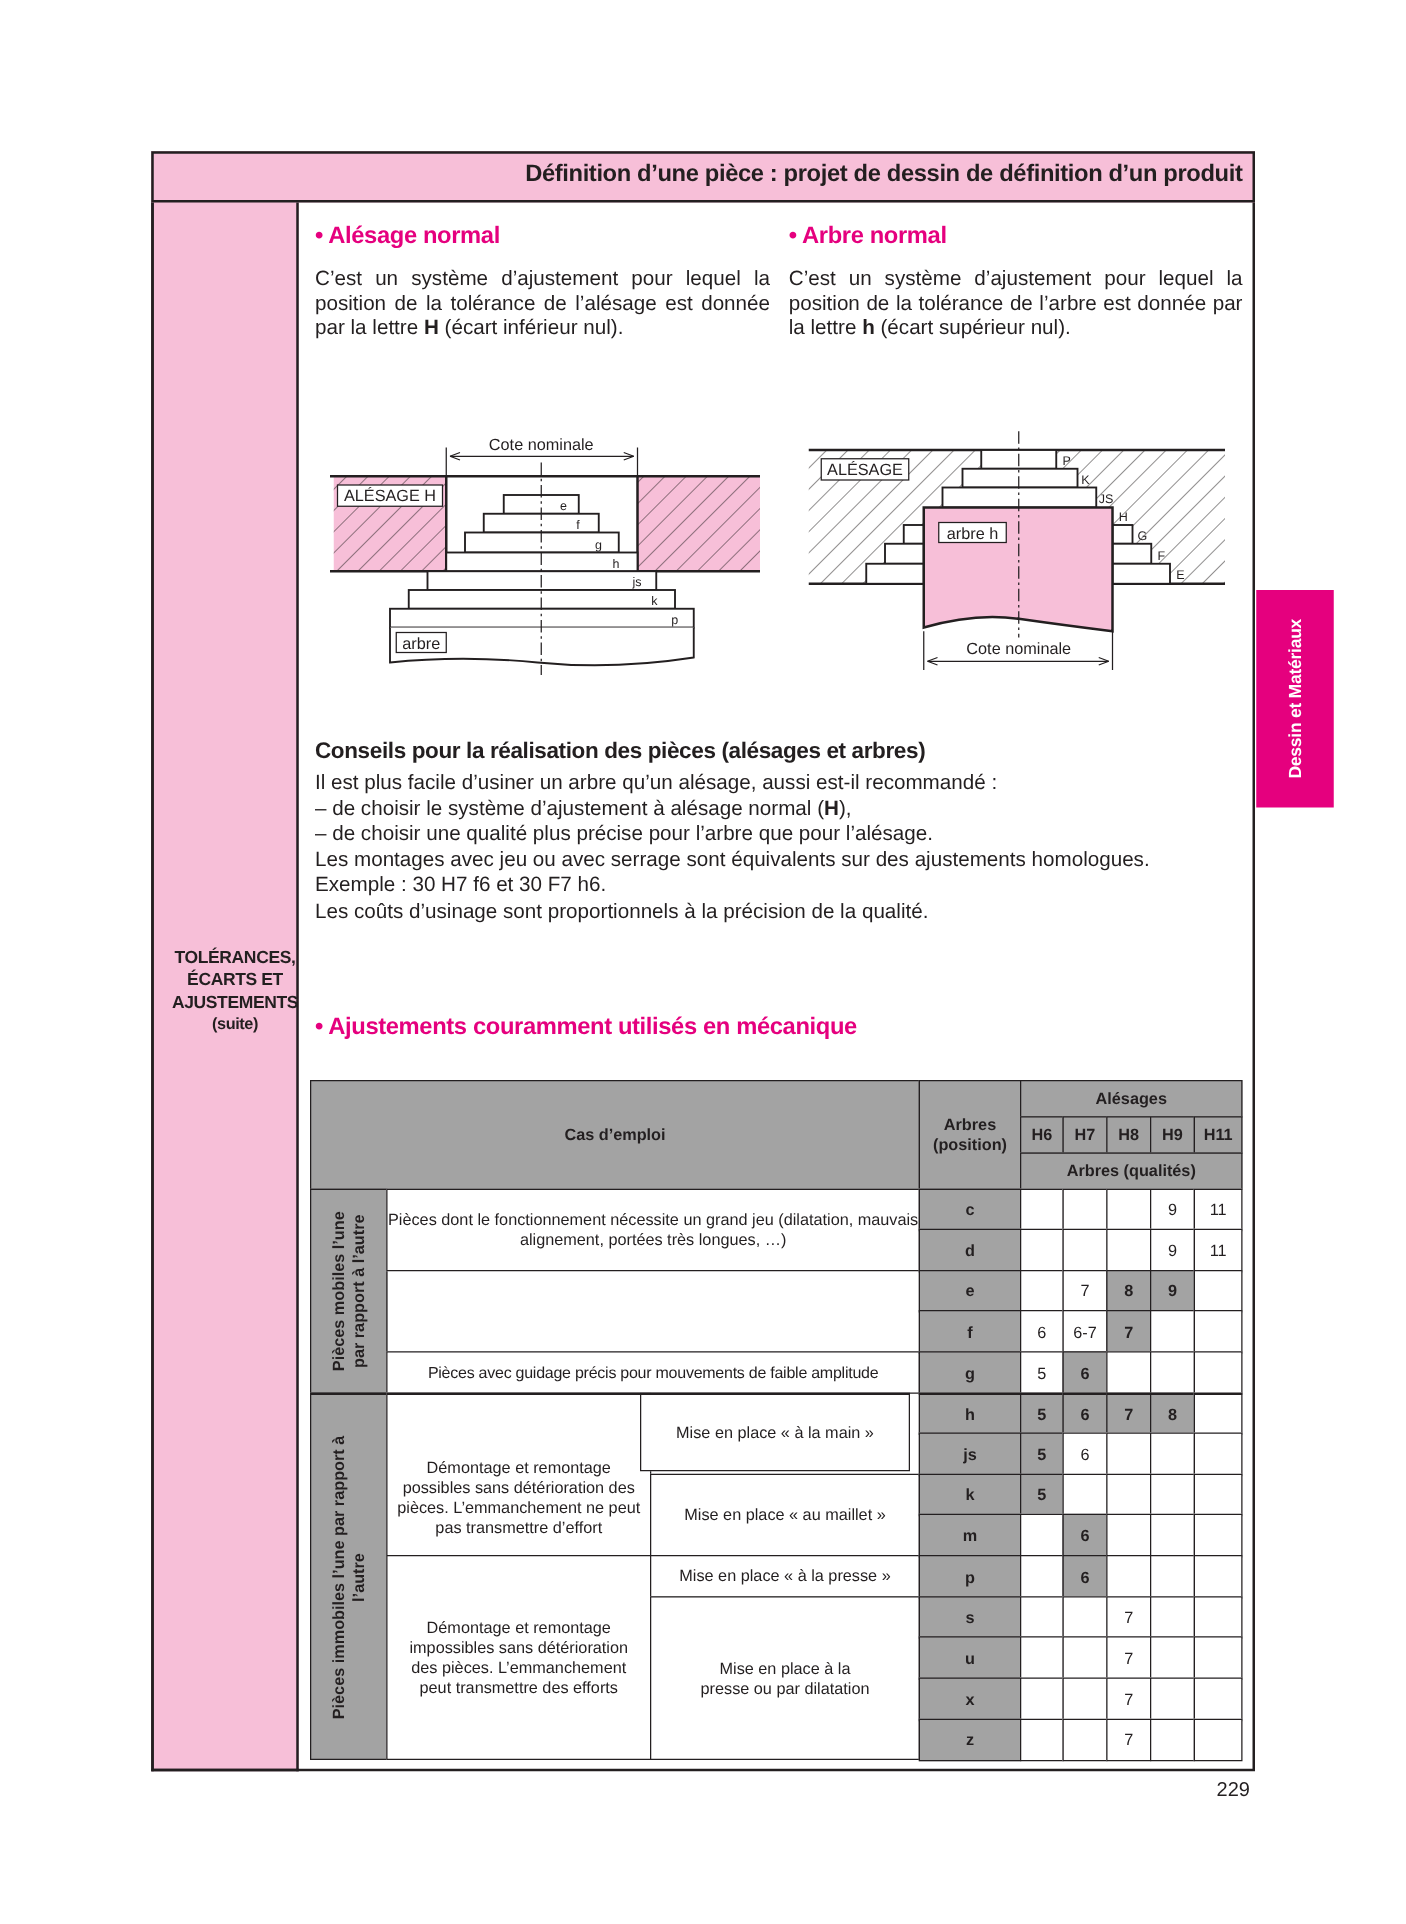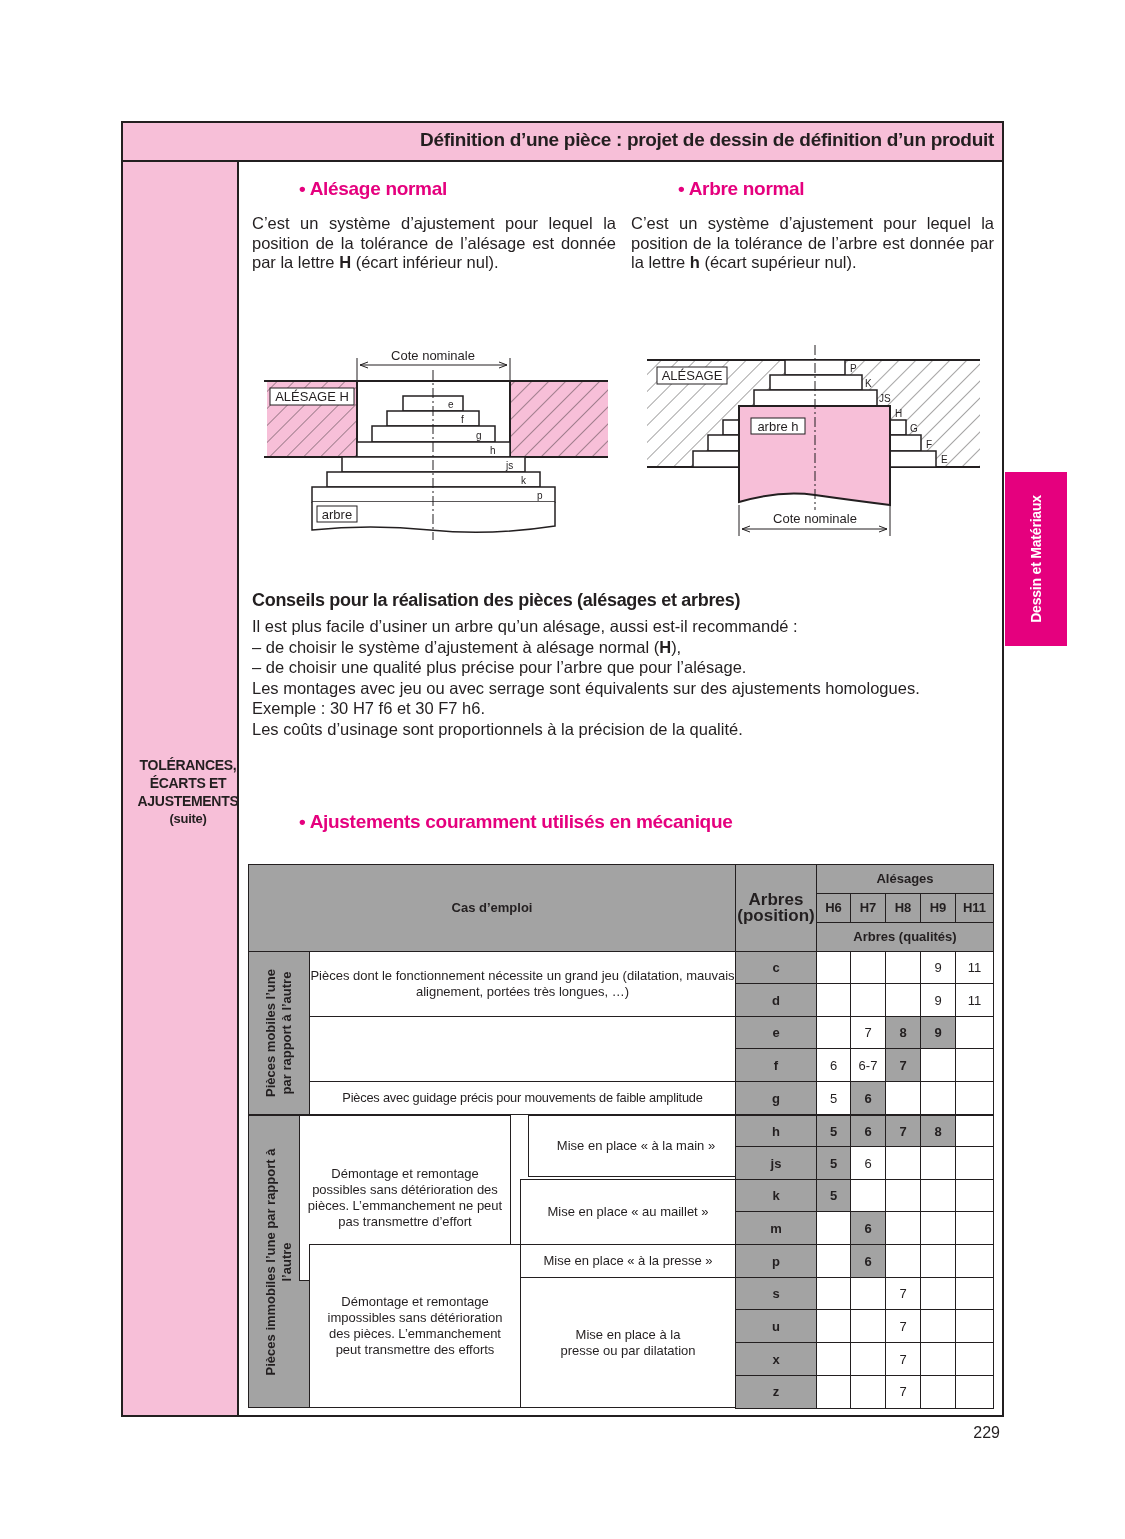--- a/index.html
+++ b/index.html
@@ -4,21 +4,21 @@
 <style>
   html, body { margin: 0; padding: 0; background: #ffffff; }
   body { width: 1125px; height: 1539px; position: relative; font-family: "Liberation Sans", sans-serif; color: #231f20; overflow: hidden; }
   .abs { position: absolute; }
   .frame { left: 121px; top: 121px; width: 883px; height: 1296px; border: 2px solid #231f20; box-sizing: border-box; }
   .header { left: 121px; top: 121px; width: 883px; height: 41px; background: #f7bfd8; border: 2px solid #231f20; box-sizing: border-box; }
   .header-title { position: absolute; right: 8px; top: 6px; font-size: 19px; font-weight: bold; letter-spacing: -0.3px; }
   .sidebar { left: 121px; top: 160px; width: 118px; height: 1257px; background: #f7bfd8; border: 2px solid #231f20; border-top: none; box-sizing: border-box; }
   .sidebar-label { position: absolute; left: 0; width: 130px; top: 596px; text-align: center; font-size: 14px; font-weight: bold; line-height: 18px; letter-spacing: -0.3px; }
   .sidebar-label .suite { font-size: 13px; }
-  .h-pink { font-size: 19px; font-weight: bold; color: #e5007e; letter-spacing: -0.3px; margin-left: 47px; }
+  .h-pink { font-size: 19px; font-weight: bold; color: #e5007e; letter-spacing: -0.3px; }
   .para { font-size: 16.5px; line-height: 19.5px; text-align: justify; }
   .para b { font-weight: bold; }
   .side-tab { left: 1005px; top: 472px; width: 62px; height: 174px; background: #e5007e; }
   .side-tab-text { position: absolute; left: 50%; top: 50%; transform: translate(-50%, -50%) rotate(-90deg); white-space: nowrap; color: #fff; font-weight: bold; font-size: 14px; letter-spacing: -0.2px; }
   .conseils-title { font-size: 18px; font-weight: bold; letter-spacing: -0.3px; }
   .conseils-body { font-size: 16.5px; line-height: 20.5px; }
   .page-number { left: 960px; top: 1424px; font-size: 16px; width: 40px; text-align: right; }
 
   
   .tbl { position: absolute; left: 248px; top: 864px; width: 746px; height: 544px; }
@@ -154,41 +154,41 @@
   <div style="width:700px;">Les montages avec jeu ou avec serrage sont équivalents sur des ajustements homologues.</div>
   <div>Exemple : 30 H7 f6 et 30 F7 h6.</div>
   <div>Les coûts d’usinage sont proportionnels à la précision de la qualité.</div>
 </div>
 
 <div class="abs h-pink" style="left:252px; top:811px;">• Ajustements couramment utilisés en mécanique</div>
 
 <div class="tbl">
 
   <div class="cell pink bold" style="left:0; top:0; width:488px; height:88px;">Cas d’emploi</div>
-  <div class="cell pink bold" style="left:487px; top:0; width:82px; height:88px; font-size:17px;">Arbres (position)</div>
+  <div class="cell pink bold" style="left:487px; top:0; width:82px; height:88px; font-size:13px;">Arbres (position)</div>
   <div class="cell pink bold" style="left:568px; top:0; width:178px; height:30px;">Alésages</div>
   <div class="cell pink bold" style="left:568px; top:29px; width:35px; height:30px;">H6</div>
   <div class="cell pink bold" style="left:602px; top:29px; width:36px; height:30px;">H7</div>
   <div class="cell pink bold" style="left:637px; top:29px; width:36px; height:30px;">H8</div>
   <div class="cell pink bold" style="left:672px; top:29px; width:36px; height:30px;">H9</div>
   <div class="cell pink bold" style="left:707px; top:29px; width:39px; height:30px;">H11</div>
   <div class="cell pink bold" style="left:568px; top:58px; width:178px; height:30px;">Arbres (qualités)</div>
 
   <div class="cell pink" style="left:0; top:87px; width:62px; height:164px;">
     <div class="vtext" style="width:150px; white-space:normal;">Pièces mobiles l’une par rapport à l’autre</div>
   </div>
   <div class="cell white" style="left:61px; top:87px; width:427px; height:66px;">Pièces dont le fonctionnement nécessite un grand jeu (dilatation, mauvais alignement, portées très longues, …)</div>
   <div class="cell white" style="left:61px; top:217px; width:427px; height:34px; font-size:12.8px; letter-spacing:-0.2px;">Pièces avec guidage précis pour mouvements de faible amplitude</div>
 
   <div class="cell pink thick-top" style="left:0; top:250px; width:62px; height:294px;">
     <div class="vtext" style="width:260px; white-space:normal;">Pièces immobiles l’une par rapport à l’autre</div>
   </div>
-  <div class="cell white thick-top" style="left:51px; top:250px; width:212px; height:167px; padding:0 4px;">Démontage et remontage possibles sans détérioration des pièces. L’emmanchement ne peut pas transmettre d’effort</div>
+  <div class="cell white thick-top" style="left:61px; top:250px; width:212px; height:167px; padding:0 4px;">Démontage et remontage possibles sans détérioration des pièces. L’emmanchement ne peut pas transmettre d’effort</div>
   <div class="cell white" style="left:61px; top:380px; width:212px; height:164px; padding:0 12px;">Démontage et remontage impossibles sans détérioration des pièces. L’emmanchement peut transmettre des efforts</div>
-  <div class="cell white thick-top" style="left:280px; top:250px; width:216px; height:63px;text-align:right;">Mise en place « à la main »</div>
+  <div class="cell white thick-top" style="left:264px; top:250px; width:216px; height:63px;text-align:right;">Mise en place « à la main »</div>
   <div class="cell white" style="left:272px; top:315px; width:216px; height:66px;">Mise en place « au maillet »</div>
   <div class="cell white" style="left:272px; top:380px; width:216px; height:34px;">Mise en place « à la presse »</div>
   <div class="cell white" style="left:272px; top:413px; width:216px; height:131px; padding:0 36px;">Mise en place à la presse ou par dilatation</div>
 
   <div id="rows">
       <div class="cell pink bold" style="left: 487px; top: 87px; width: 82px; height: 34px;">c</div>
       <div class="cell white" style="left: 568px; top: 87px; width: 35px; height: 34px;"></div>
       <div class="cell white" style="left: 602px; top: 87px; width: 36px; height: 34px;"></div>
       <div class="cell white" style="left: 637px; top: 87px; width: 36px; height: 34px;"></div>
       <div class="cell white" style="left: 672px; top: 87px; width: 36px; height: 34px;">9</div>

